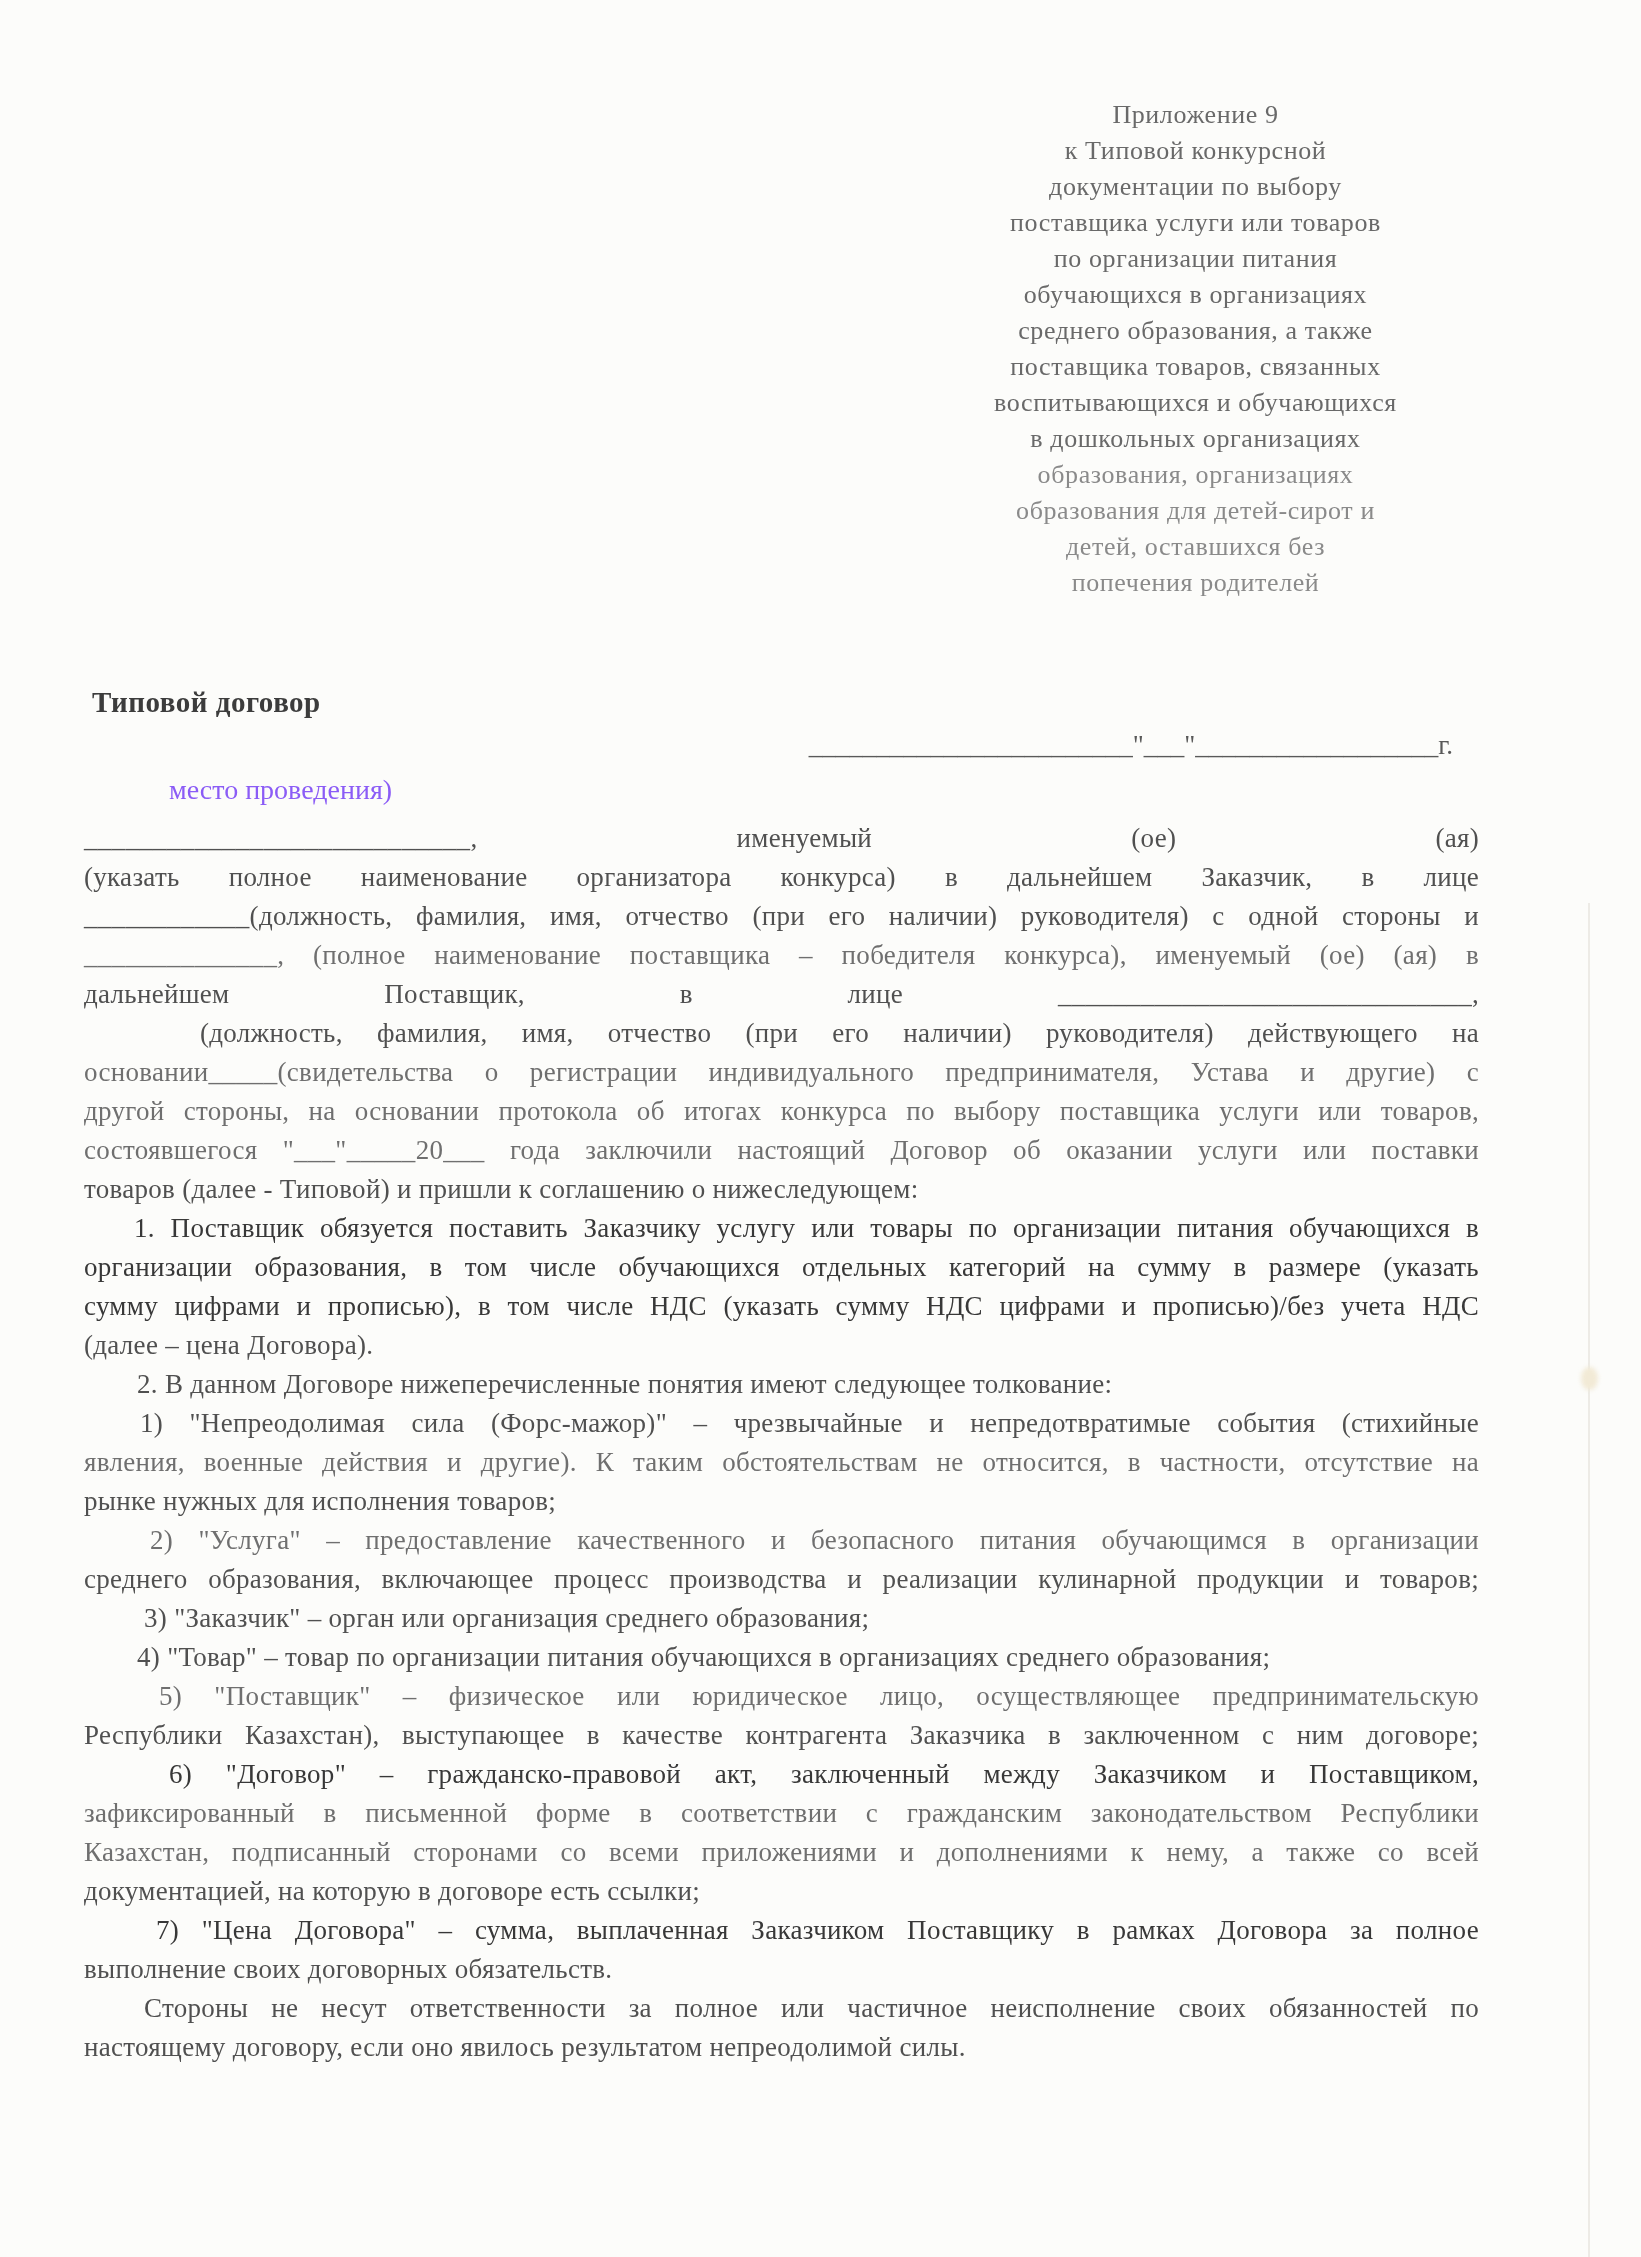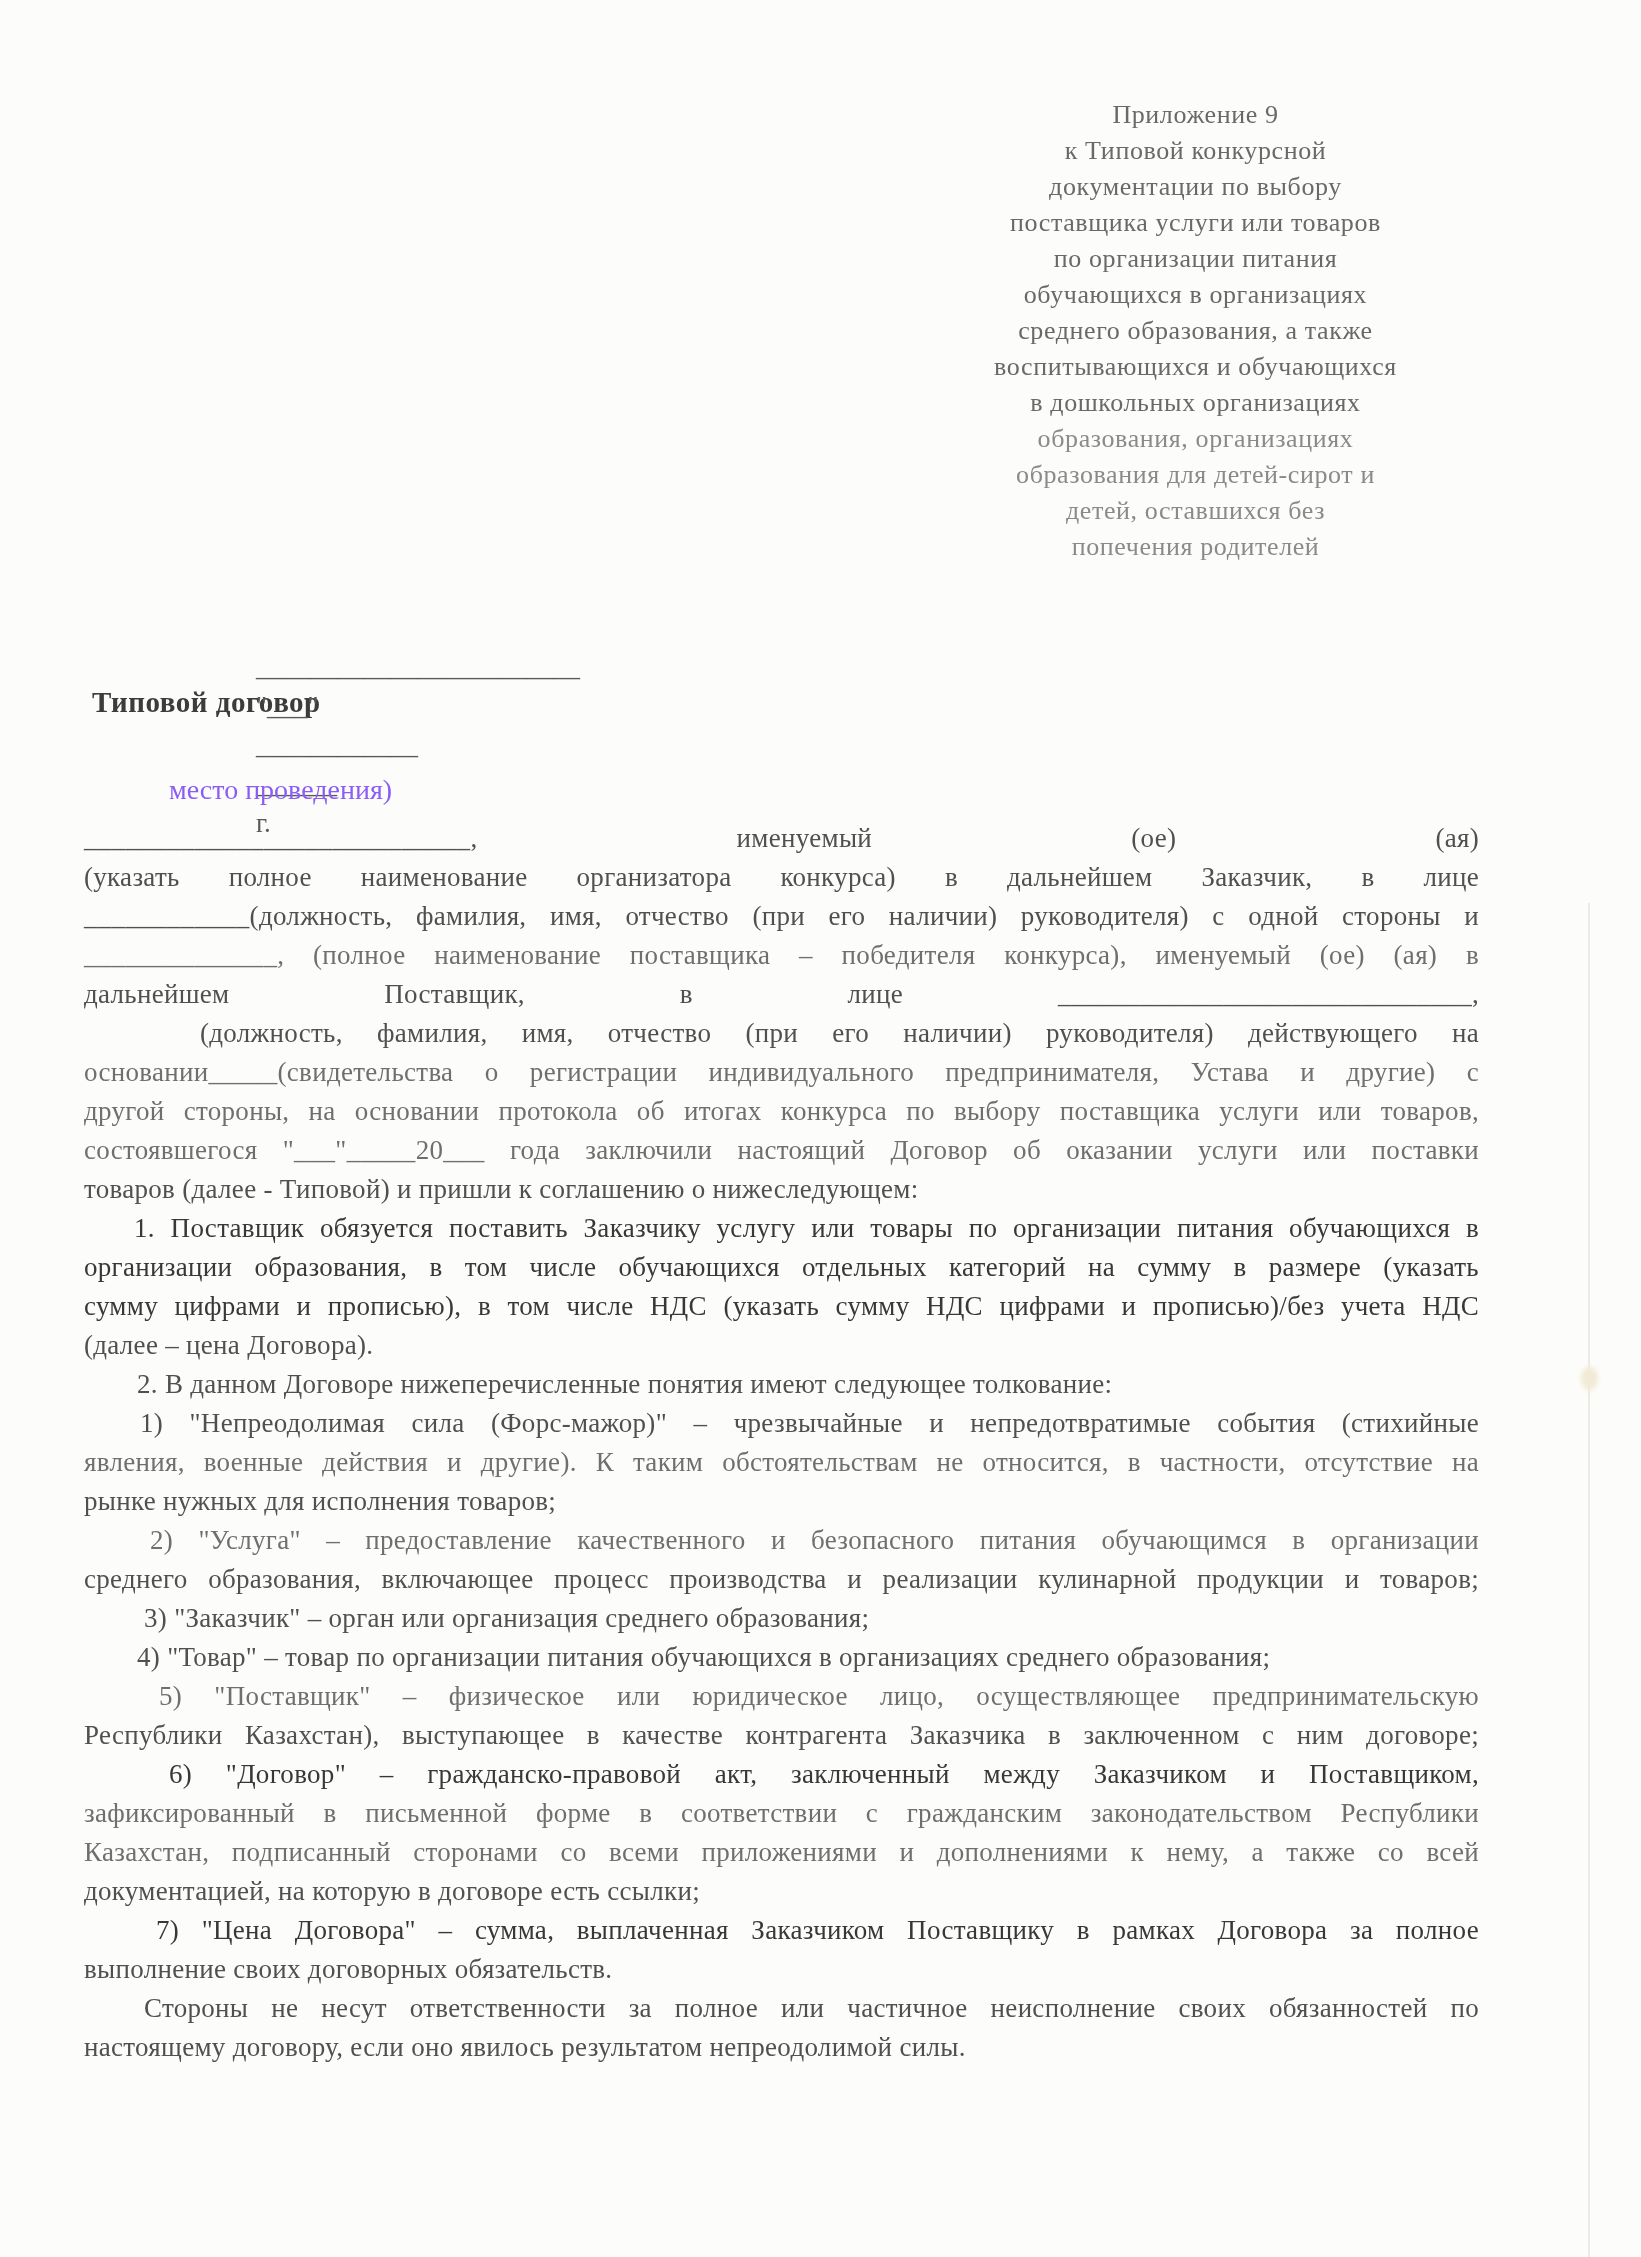--- a/index.html
+++ b/index.html
@@ -36,25 +36,24 @@
   }
 
   .date-row {
     position: absolute;
     left: 256px;
     right: 188px;
     top: 726px;
     height: 39px;
     line-height: 39px;
     display: flex;
-    justify-content: center;
+    justify-content: flex-end;
     font-size: 27px;
     color: #595959;
     white-space: pre;
-    flex-direction: column;
   }
 
   .place {
     position: absolute;
     left: 169px;
     top: 770px;
     height: 39px;
     line-height: 39px;
     font-size: 28px;
     color: #8b5cf6;
@@ -113,20 +112,21 @@
 <div class="page">
 
   <div class="appendix">
       <div class="ap-line ap-tone-n">Приложение 9</div>
       <div class="ap-line ap-tone-n">к Типовой конкурсной</div>
       <div class="ap-line ap-tone-n">документации по выбору</div>
       <div class="ap-line ap-tone-n">поставщика услуги или товаров</div>
       <div class="ap-line ap-tone-n">по организации питания</div>
       <div class="ap-line ap-tone-n">обучающихся в организациях</div>
       <div class="ap-line ap-tone-n">среднего образования, а также</div>
+      <div class="ap-line ap-tone-n">поставщика товаров, связанных</div>
       <div class="ap-line ap-tone-n">воспитывающихся и обучающихся</div>
       <div class="ap-line ap-tone-n">в дошкольных организациях</div>
       <div class="ap-line ap-tone-s">образования, организациях</div>
       <div class="ap-line ap-tone-s">образования для детей-сирот и</div>
       <div class="ap-line ap-tone-s">детей, оставшихся без</div>
       <div class="ap-line ap-tone-s">попечения родителей</div>
     </div>
 
   <h1 class="title">Типовой договор</h1>
 

